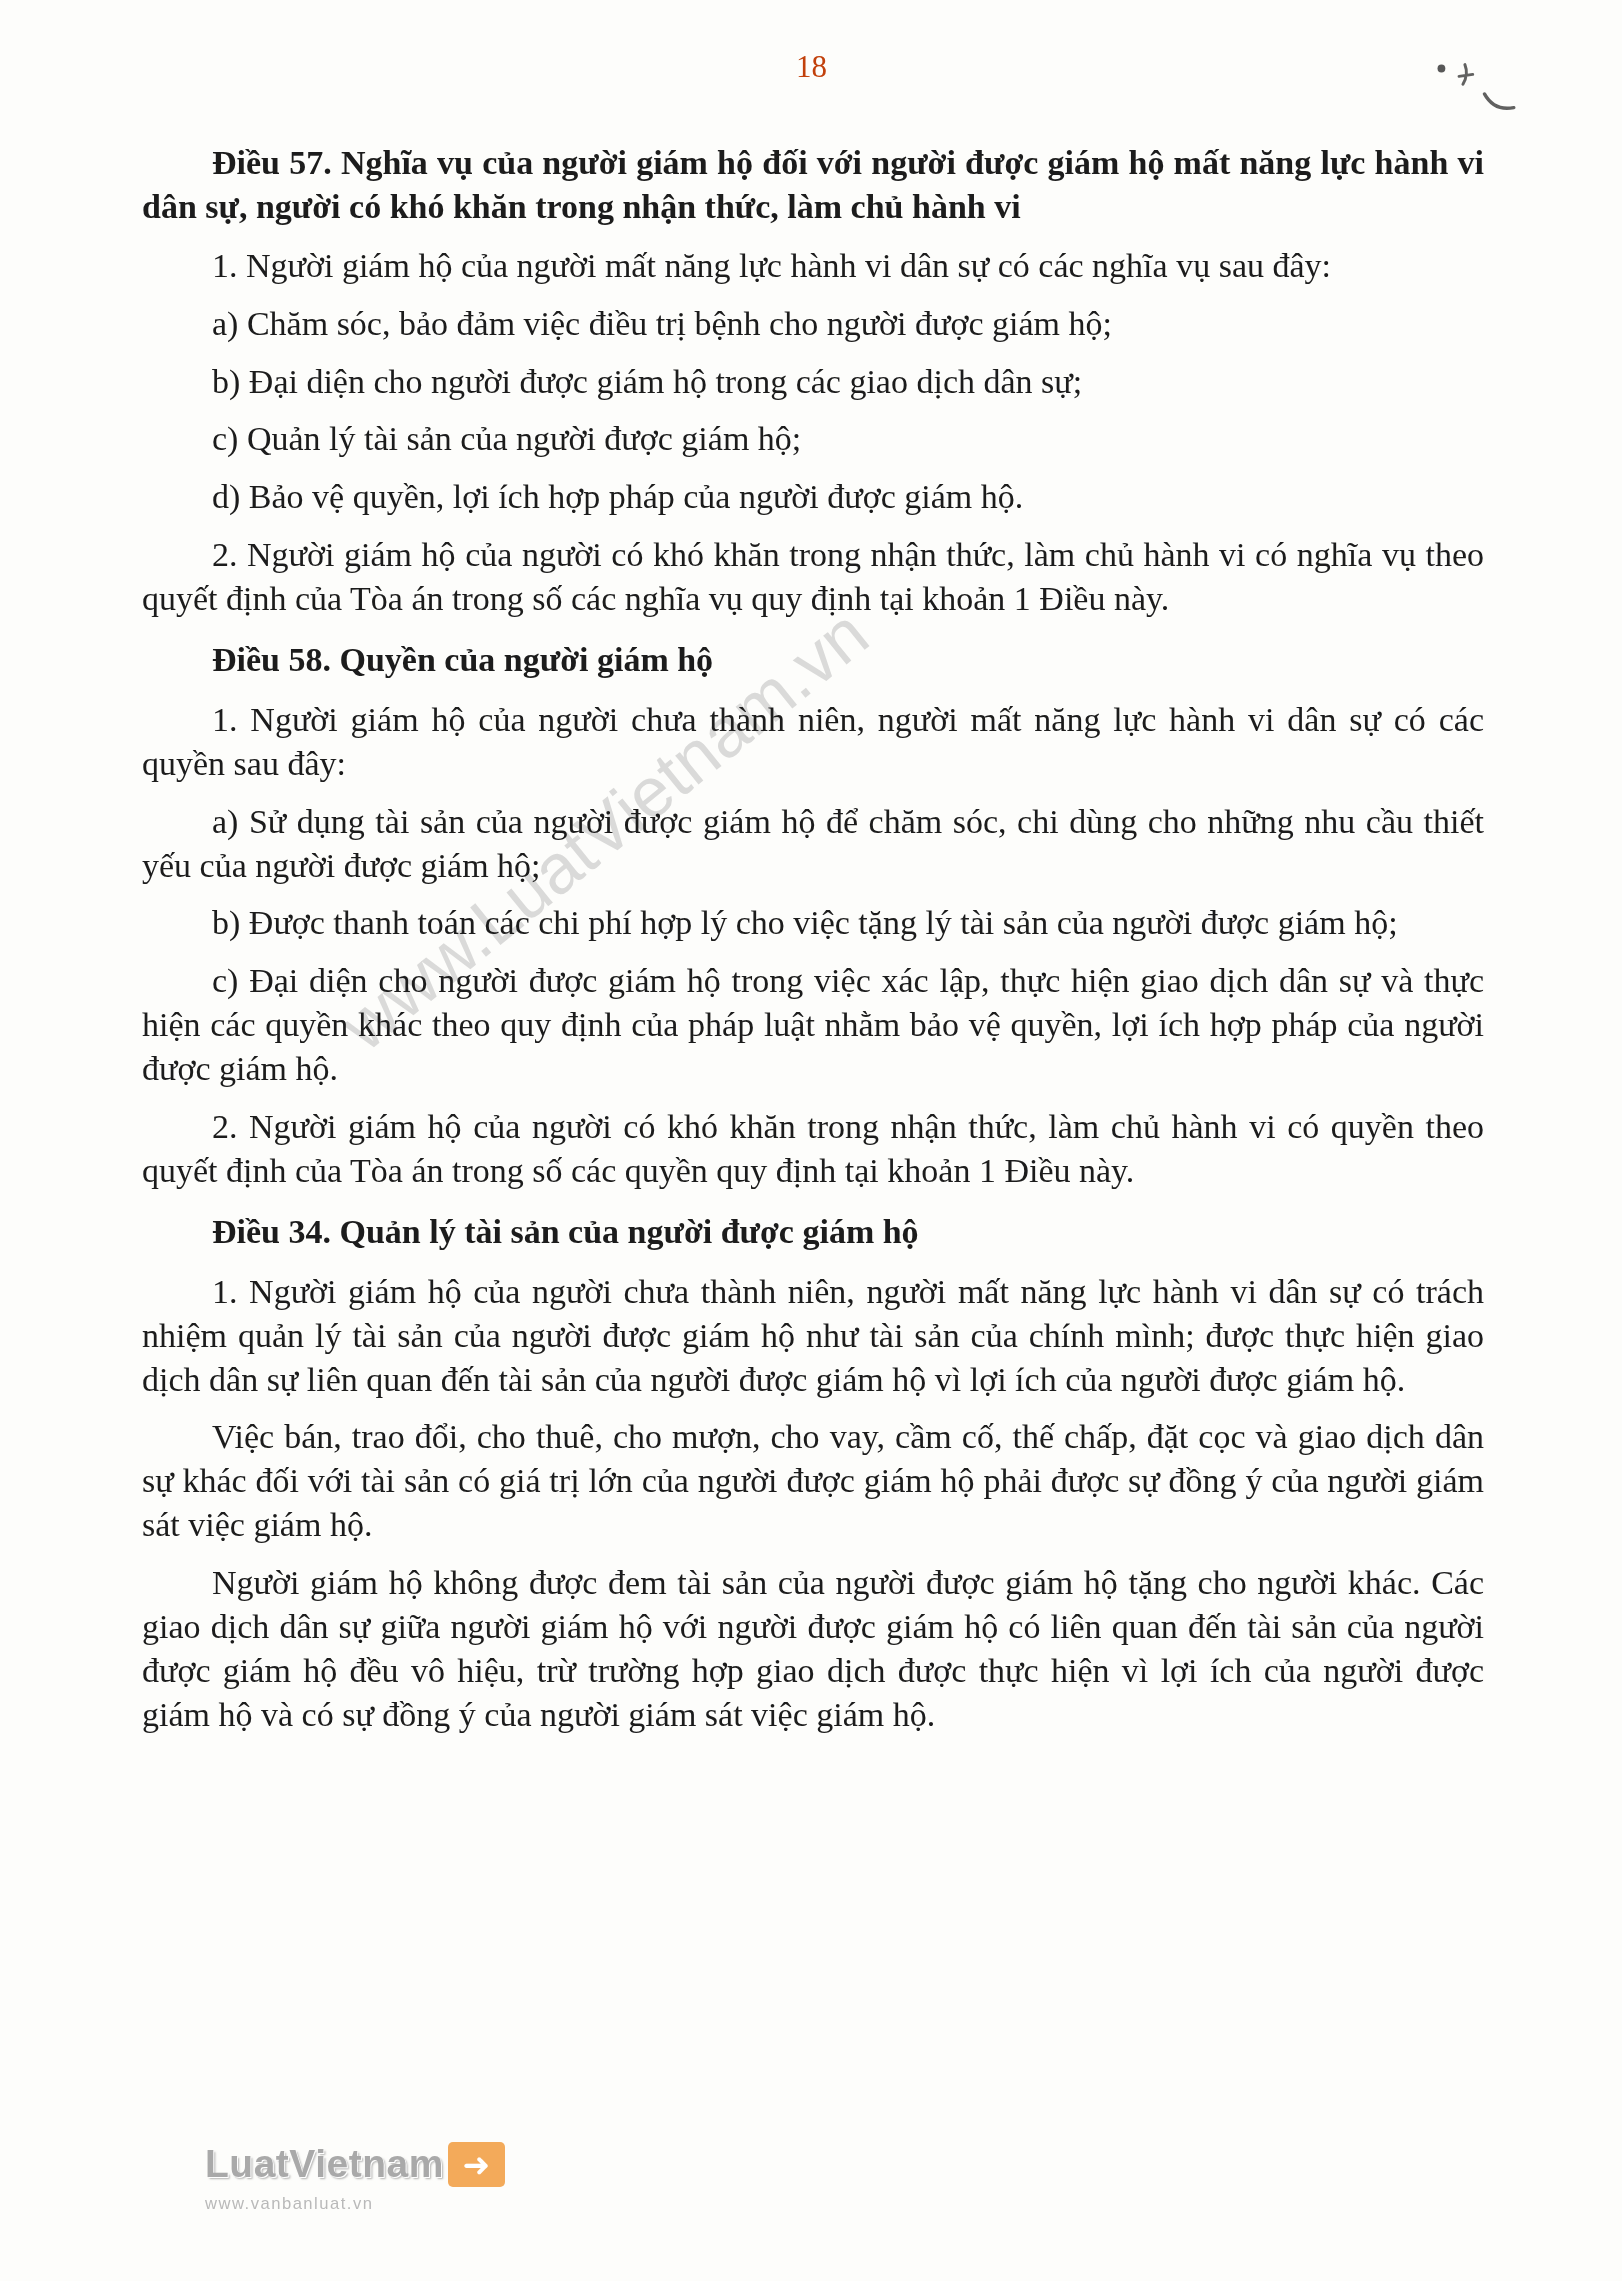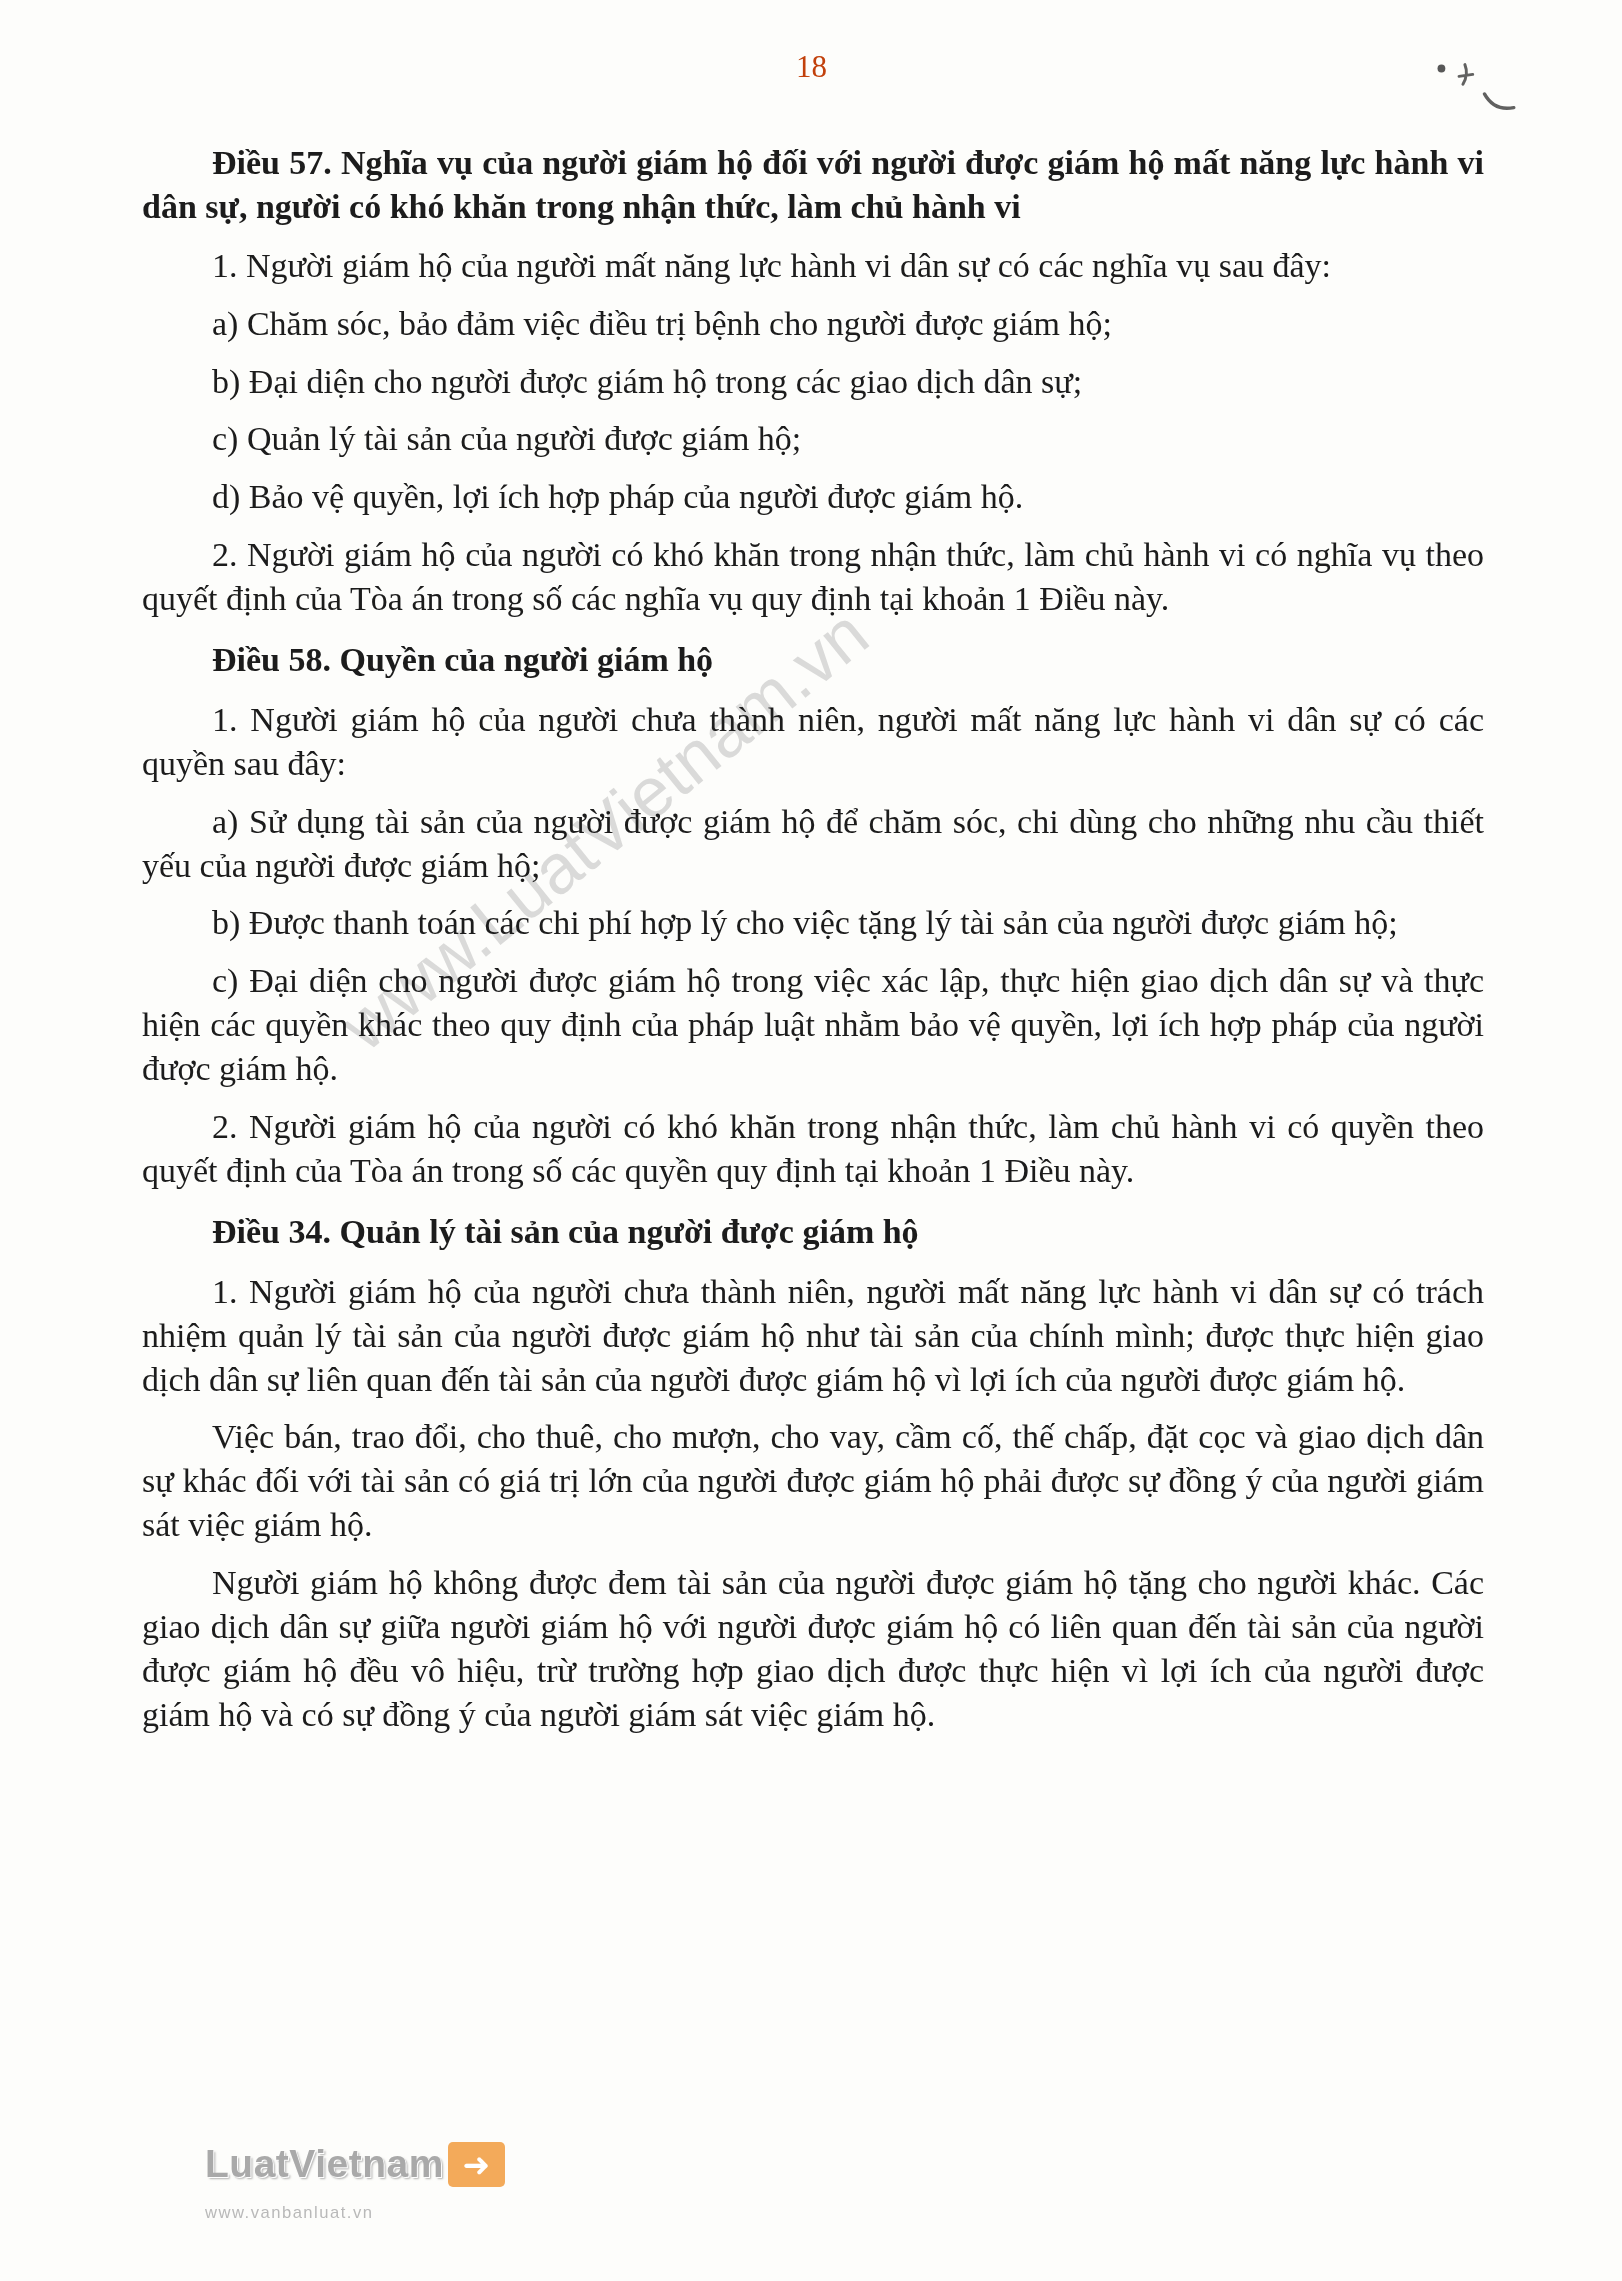--- a/index.html
+++ b/index.html
@@ -92,21 +92,21 @@
     width: 57px;
     height: 45px;
     border-radius: 4.9px;
     color: #ffffff;
     font-family: "DejaVu Sans", sans-serif;
     font-size: 33px;
     font-weight: bold;
     line-height: 1;
   }
   .logo-url {
-    margin-top: 16px;
+    margin-top: 7px;
     font-family: "Liberation Sans", sans-serif;
     font-size: 16.6px;
     color: #b9b9b9;
     letter-spacing: 1.5px;
   }
 </style>
 </head>
 <body>
 
 <div class="page">

